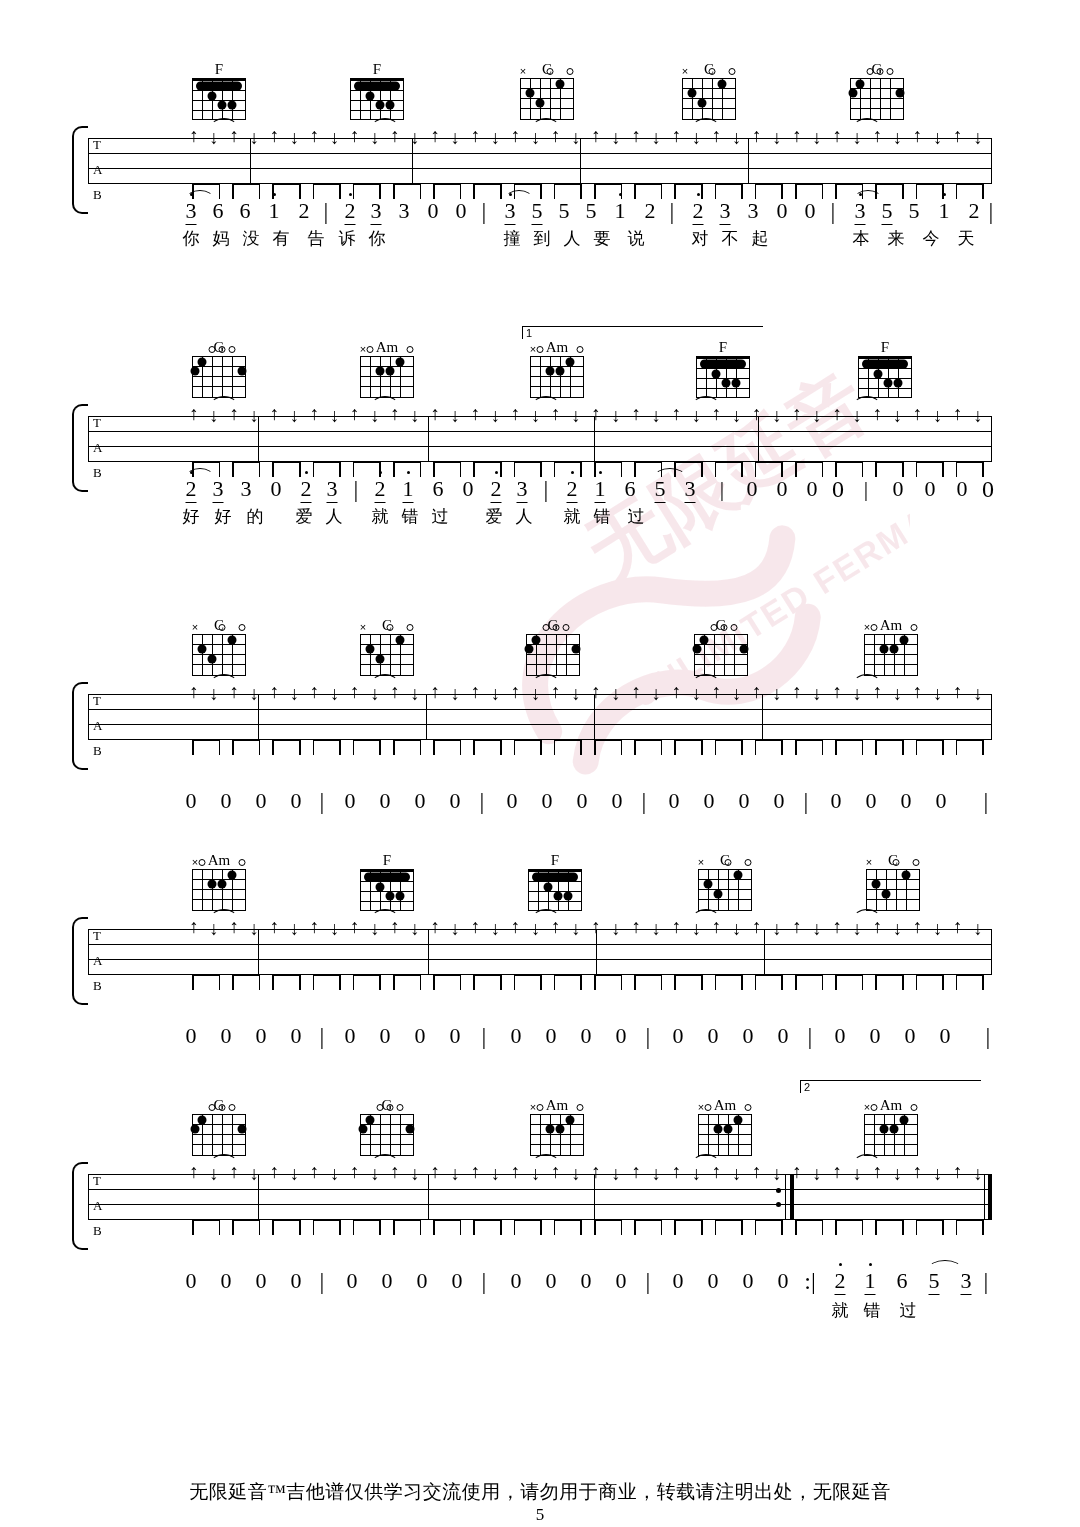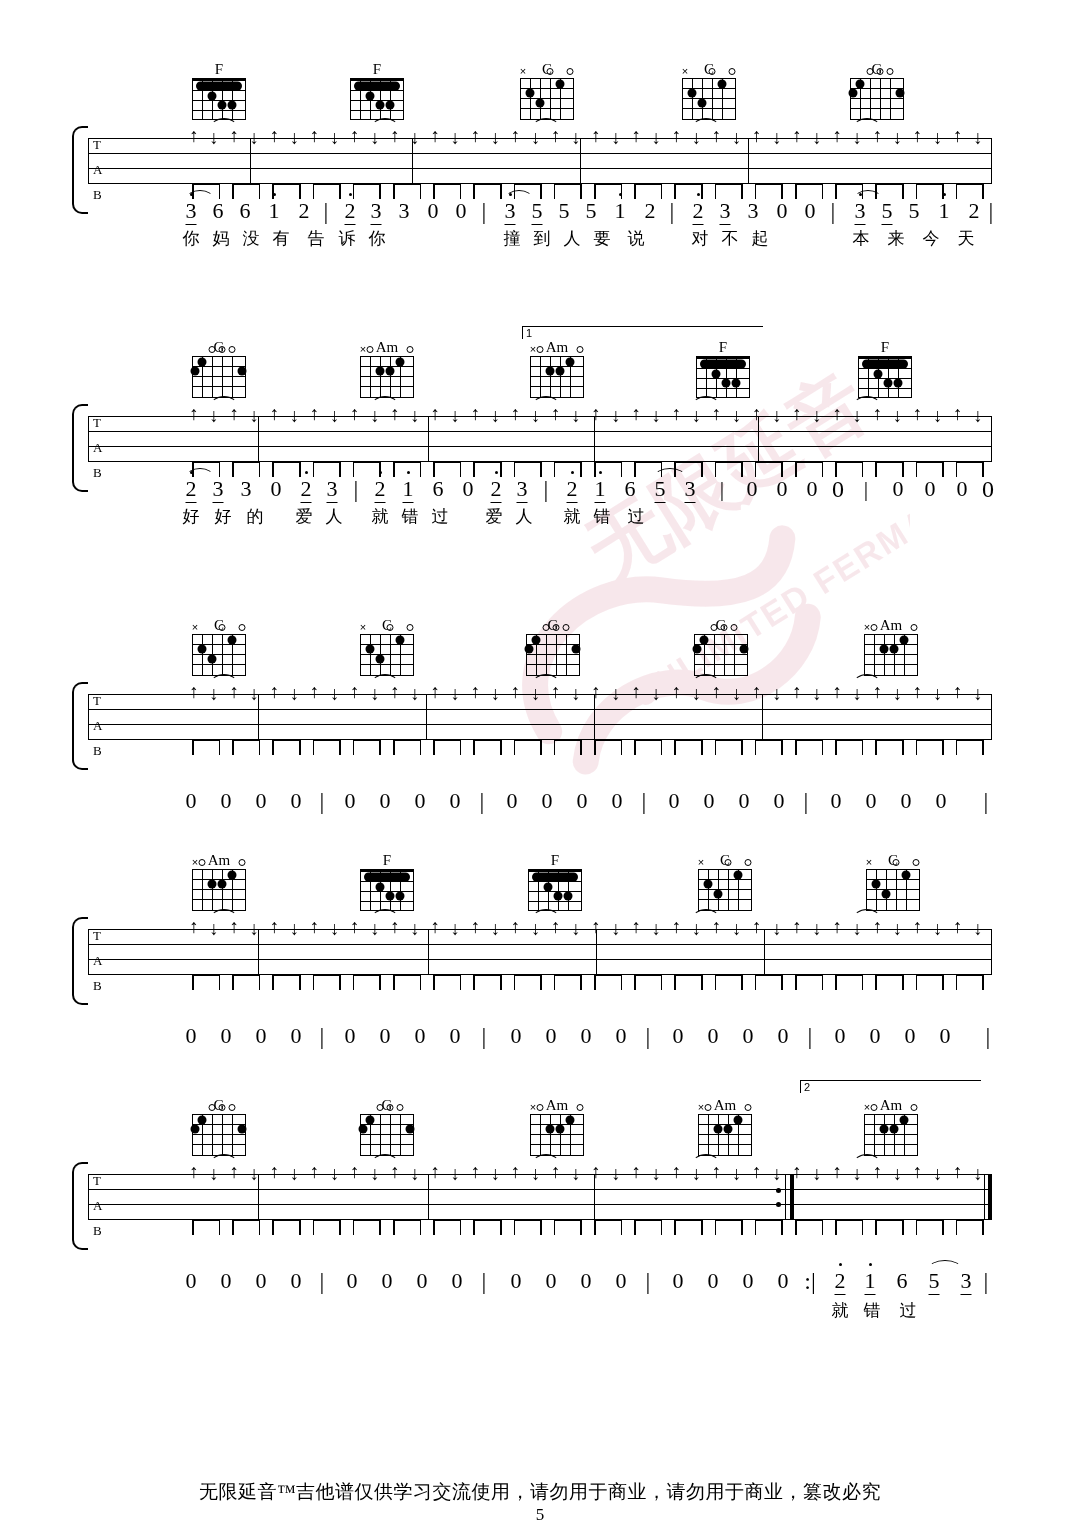--- a/index.html
+++ b/index.html
@@ -1792,15 +1792,15 @@
 
     <div class="tie" style="left:840px;top:-10px;width:32px"></div>
 
     <div class="lyric" style="left:752px;top:32px">就</div>
     <div class="lyric" style="left:784px;top:32px">错</div>
     <div class="lyric" style="left:820px;top:32px">过</div>
   </div>
 </div>
 
 <div id="footer">
-  <div class="fline">无限延音™吉他谱仅供学习交流使用，请勿用于商业，请勿用于商业，篡改必究</div>
+  <div class="fline">无限延音™吉他谱仅供学习交流使用，请勿用于商业，转载请注明出处，无限延音</div>
 </div>
 <div id="pagenum">5</div>
 
 </body></html>

